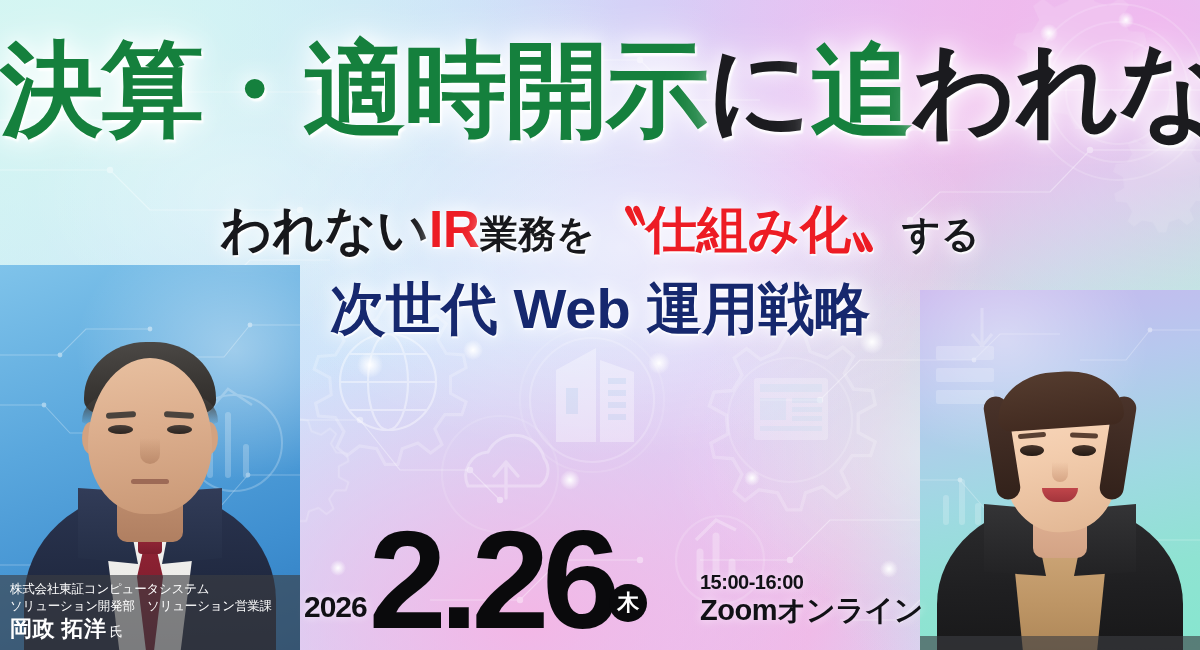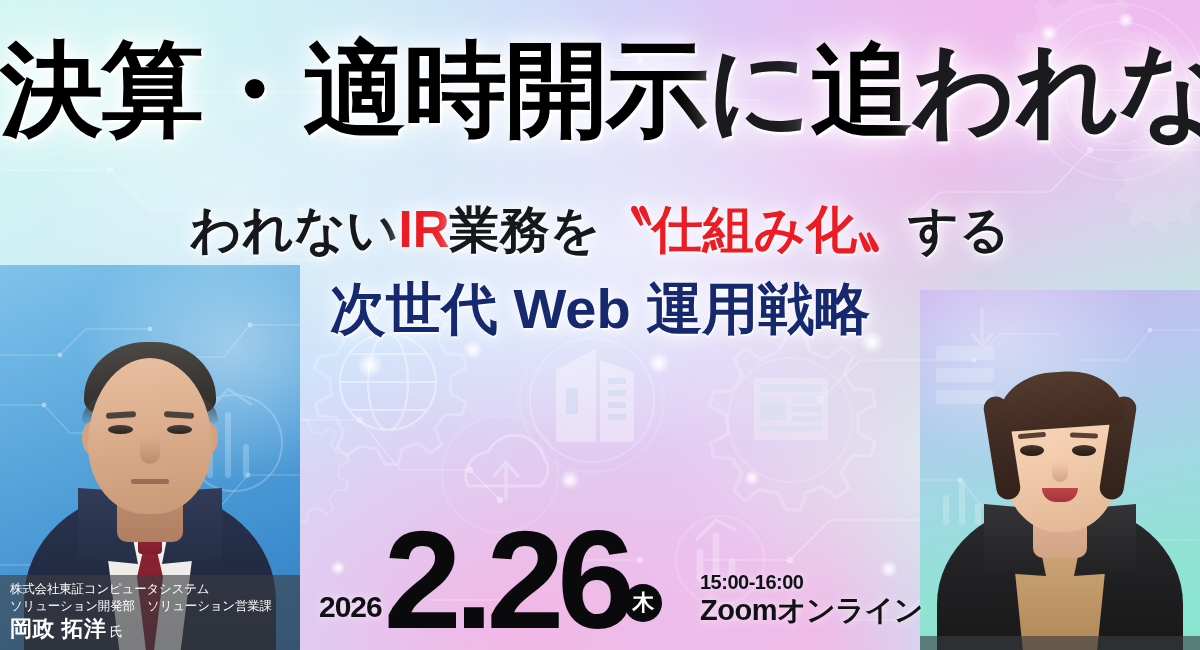--- a/index.html
+++ b/index.html
@@ -254,21 +254,21 @@
     display: inline-block;
     font-size: 103px;
     font-weight: 900;
     letter-spacing: -2px;
     text-shadow:
       0 0 18px rgba(255,255,255,0.95),
       0 0 34px rgba(255,255,255,0.85),
       0 0 52px rgba(255,255,255,0.6),
       2px 3px 2px rgba(255,255,255,0.9);
   }
-  .hl-navy { color: #000000; }
+  .hl-navy { color: #15803d; }
   .hl-dark { color: #1b1b1f; }
 
   
   .sub1 {
     position: absolute;
     top: 196px; left: 0; right: 0;
     text-align: center;
     z-index: 40; white-space: nowrap;
   }
   .sub1 .s1-inner {
@@ -276,21 +276,21 @@
     font-size: 51px;
     font-weight: 900;
     letter-spacing: 0px;
     color: #17181c;
     text-shadow:
       0 0 14px rgba(255,255,255,0.95),
       0 0 26px rgba(255,255,255,0.8),
       1px 2px 1px rgba(255,255,255,0.9);
   }
   .s1-red { color: #ed1c24; }
-  .s1-small { font-size: 50px; }
+  .s1-small { font-size: 38px; }
 
   .sub2 {
     position: absolute;
     top: 272px; left: 0; right: 0;
     text-align: center;
     z-index: 40; white-space: nowrap;
   }
   .sub2 .s2-inner {
     display: inline-block;
     font-size: 56px;
@@ -299,21 +299,21 @@
     letter-spacing: 0px;
     text-shadow:
       0 0 14px rgba(255,255,255,0.95),
       0 0 28px rgba(255,255,255,0.8),
       1px 2px 1px rgba(255,255,255,0.9);
   }
 
   
   .datewrap {
     position: absolute;
-    left: 319px;
+    left: 304px;
     bottom: 22px;
     z-index: 45;
     display: flex;
     align-items: flex-end;
   }
   .year {
     font-size: 30px;
     font-weight: 900;
     color: #101014;
     letter-spacing: -1px;

